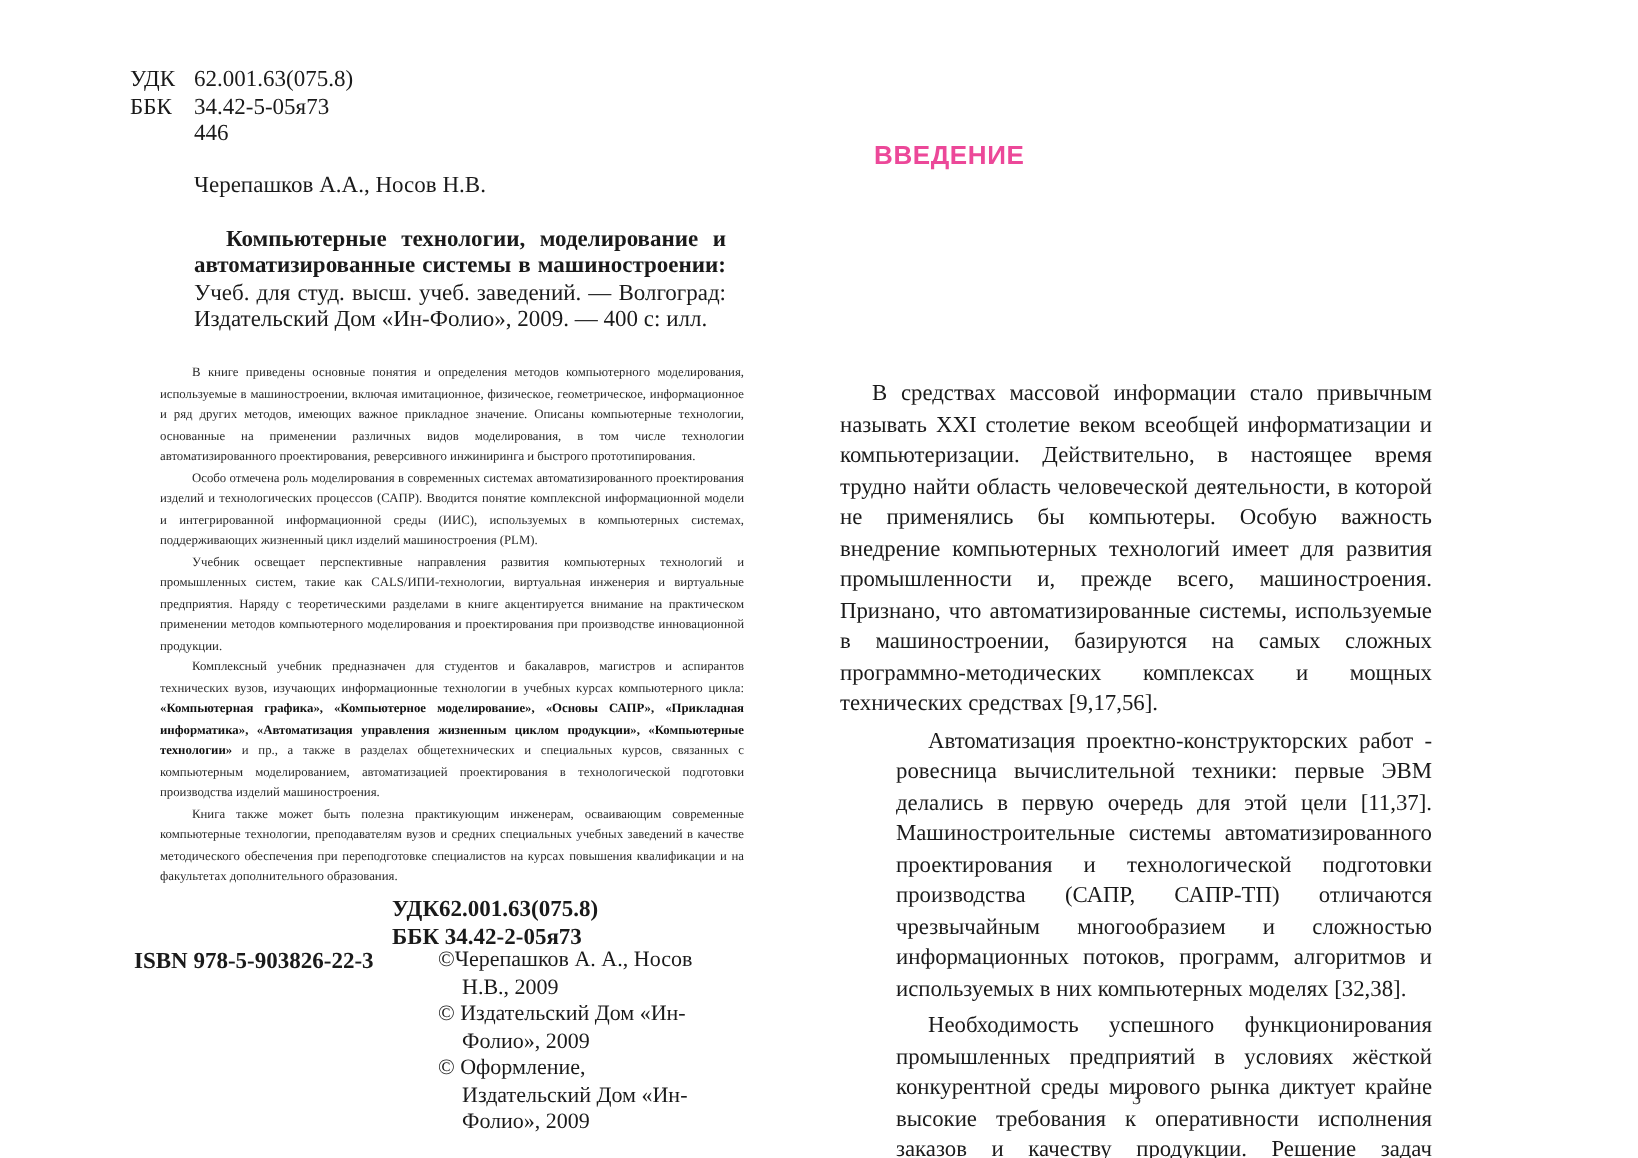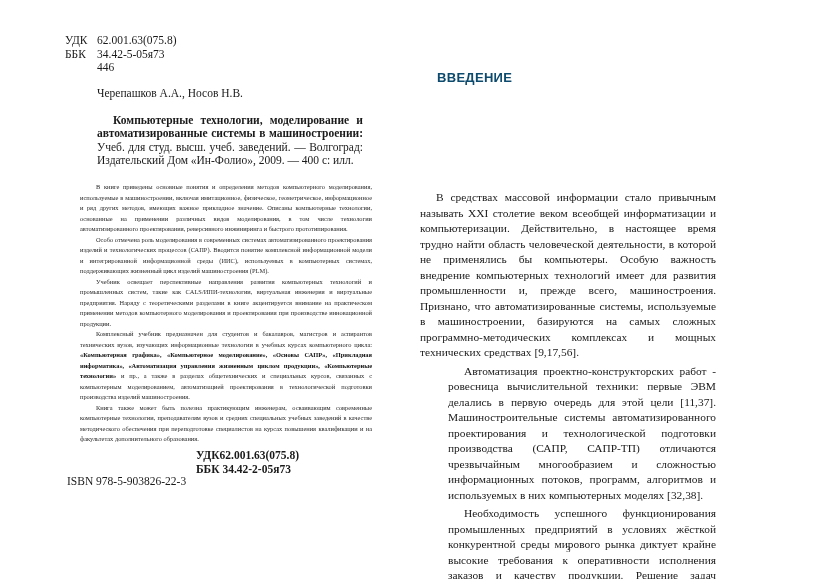--- a/index.html
+++ b/index.html
@@ -16,26 +16,26 @@
   .bib { position: absolute; left: 97px; top: 87px; width: 266px; font-size: 11.5px; line-height: 13.5px; text-align: justify; }
   .bib .authors { font-weight: normal; margin-bottom: 13px; }
   .bib .desc { text-indent: 16px; }
   .bib .desc b { font-weight: bold; }
 
   .abstract { position: absolute; left: 80px; top: 182px; width: 292px; font-size: 6.4px; line-height: 10.5px; color: #2a2a2a; }
   .abstract p { margin: 0; text-indent: 16px; text-align: justify; }
   .abstract b { font-weight: bold; color: #111; }
 
   .codes2 { position: absolute; left: 196px; top: 449px; font-size: 11.5px; line-height: 13.5px; font-weight: bold; }
-  .isbn { position: absolute; left: 67px; top: 475px; font-size: 11.5px; font-weight: normal; }
+  .isbn { position: absolute; left: 67px; top: 475px; font-size: 11.5px; font-weight: bold; }
   .copy { position: absolute; left: 219px; top: 474px; width: 140px; font-size: 11px; line-height: 13.5px; }
   .copy .c { padding-left: 12px; text-indent: -12px; }
 
   .heading { position: absolute; left: 437px; top: 70px; font-family: "Liberation Sans", "DejaVu Sans", sans-serif;
-             font-weight: bold; font-size: 13px; letter-spacing: 0.3px; color: #0c4a6e; }
+             font-weight: bold; font-size: 13px; letter-spacing: 0.3px; color: #ec4899; }
   .body-text { position: absolute; left: 420px; top: 190px; width: 296px; font-size: 11.4px; line-height: 15.5px; }
   .body-text p { margin: 0; text-indent: 16px; text-align: justify; }
   .body-text p + p { margin-top: 3px; margin-left: 28px; }
   .pnum { position: absolute; left: 566px; top: 544px; font-size: 9px; color: #333; }
 </style>
 </head>
 <body>
 
 <div class="page" id="left-page">
   <div class="codes">
@@ -66,20 +66,25 @@
     <p>Книга также может быть полезна практикующим инженерам, осваивающим современные компьютерные технологии, преподавателям вузов и средних специальных учебных заведений в качестве методического обеспечения при переподготовке специалистов на курсах повышения квалификации и на факультетах дополнительного образования.</p>
   </div>
 
   <div class="codes2">
     <div>УДК62.001.63(075.8)</div>
     <div>ББК 34.42-2-05я73</div>
   </div>
 
   <div class="isbn">ISBN 978-5-903826-22-3</div>
 
+  <div class="copy">
+    <div class="c">©Черепашков А. А., Носов Н.В., 2009</div>
+    <div class="c">© Издательский Дом «Ин-Фолио», 2009</div>
+    <div class="c">© Оформление, Издательский Дом «Ин-Фолио», 2009</div>
+  </div>
 </div>
 
 <div class="page" id="right-page"></div>
 
 <div class="heading">ВВЕДЕНИЕ</div>
 
 <div class="body-text">
   <p>В средствах массовой информации стало привычным называть XXI столетие веком всеобщей информатизации и компьютеризации. Действительно, в настоящее время трудно найти область человеческой деятельности, в которой не применялись бы компьютеры. Особую важность внедрение компьютерных технологий имеет для развития промышленности и, прежде всего, машиностроения. Признано, что автоматизированные системы, используемые в машиностроении, базируются на самых сложных программно-методических комплексах и мощных технических средствах [9,17,56].</p>
   <p>Автоматизация проектно-конструкторских работ - ровесница вычислительной техники: первые ЭВМ делались в первую очередь для этой цели [11,37]. Машиностроительные системы автоматизированного проектирования и технологической подготовки производства (САПР, САПР-ТП) отличаются чрезвычайным многообразием и сложностью информационных потоков, программ, алгоритмов и используемых в них компьютерных моделях [32,38].</p>
   <p>Необходимость успешного функционирования промышленных предприятий в условиях жёсткой конкурентной среды мирового рынка диктует крайне высокие требования к оперативности исполнения заказов и качеству продукции. Решение задач сокращения сроков технической подготовки производства и повышения качества изделий напрямую связывается с обеспечением эффективной информационной поддержки всех основных процессов предприятия. Поэтому сегодня в промышленности ни у кого не вызывает сомнений важность и практическая цен-</p>

